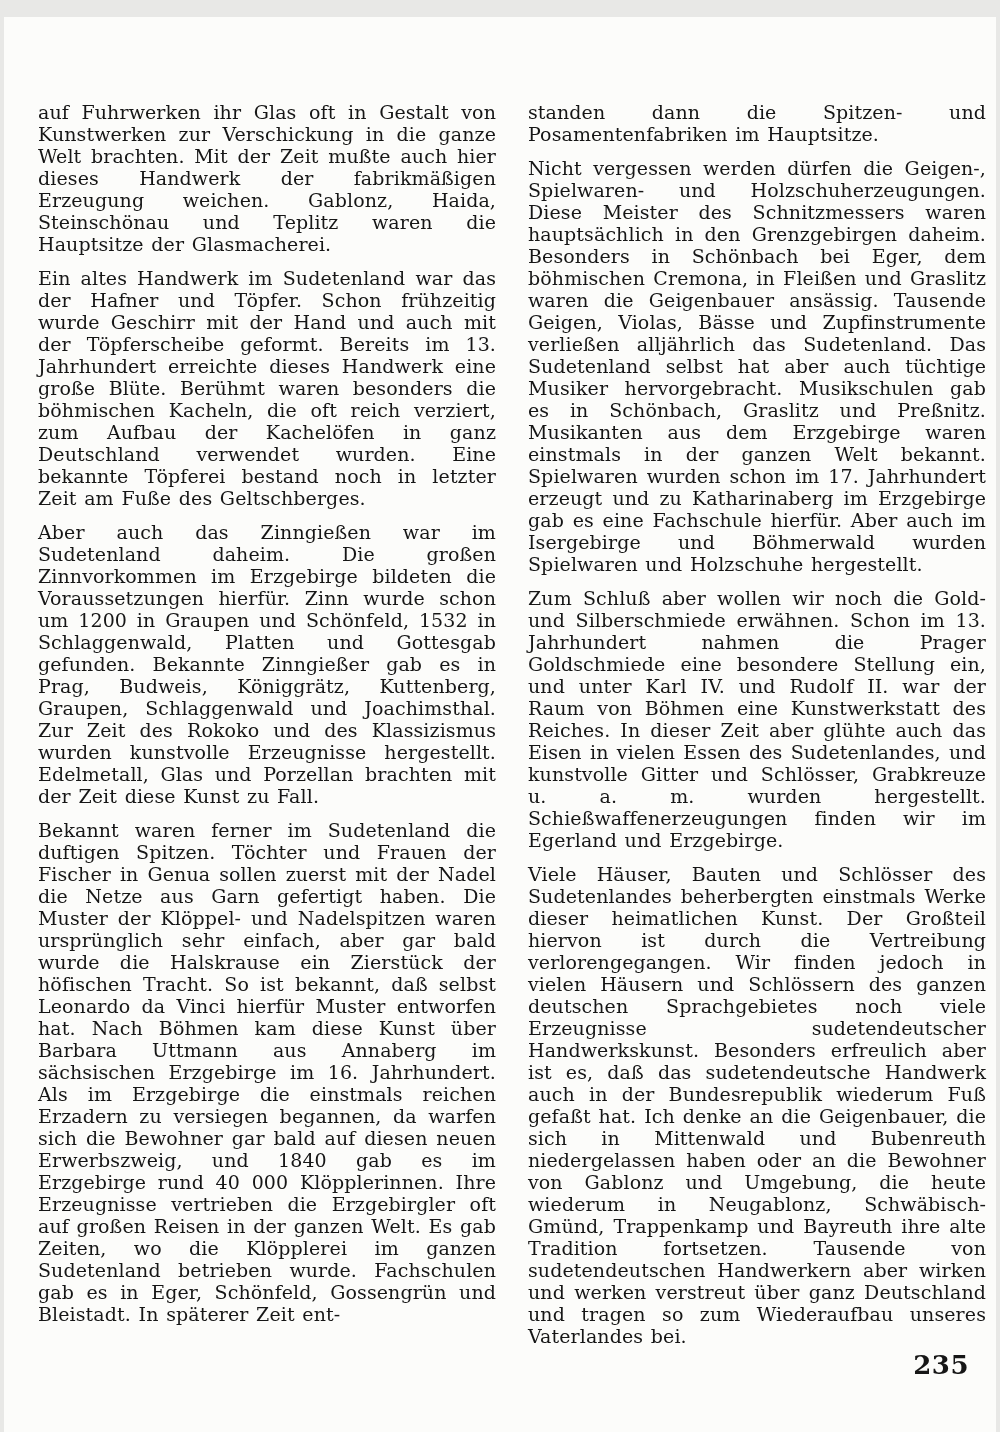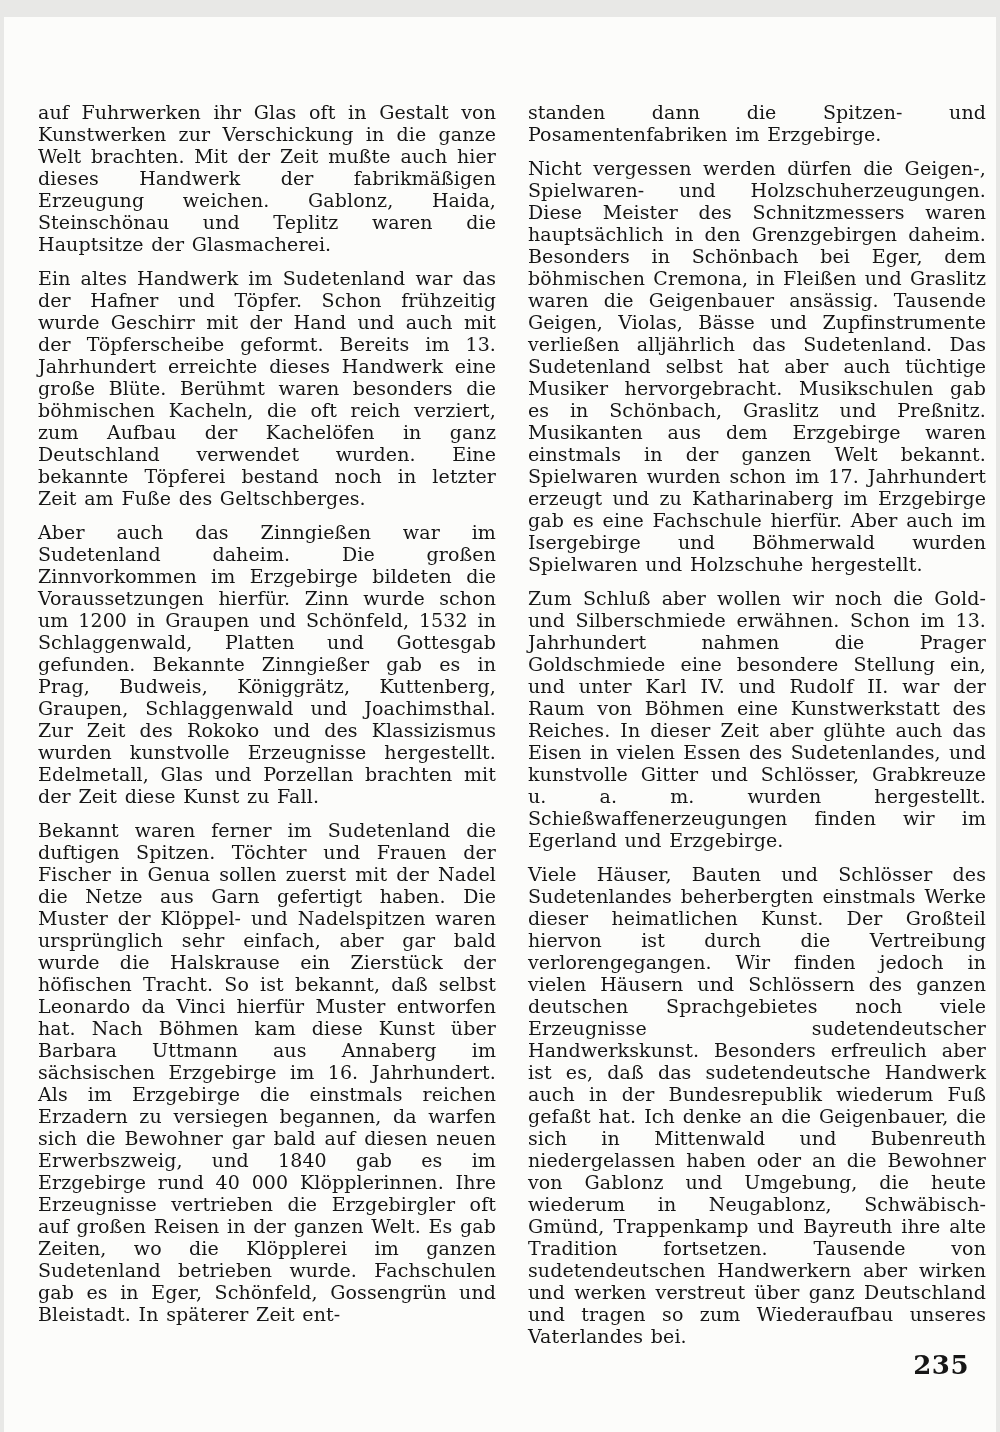--- a/index.html
+++ b/index.html
@@ -55,20 +55,20 @@
 
 <div class="page">
   <div class="columns">
     <div class="column">
       <p class="para">auf Fuhrwerken ihr Glas oft in Gestalt von Kunstwerken zur Verschickung in die ganze Welt brachten. Mit der Zeit mußte auch hier dieses Handwerk der fabrikmäßigen Erzeugung weichen. Gablonz, Haida, Steinschönau und Teplitz waren die Hauptsitze der Glasmacherei.</p>
       <p class="para">Ein altes Handwerk im Sudetenland war das der Hafner und Töpfer. Schon frühzeitig wurde Geschirr mit der Hand und auch mit der Töpferscheibe geformt. Bereits im 13. Jahrhundert erreichte dieses Handwerk eine große Blüte. Berühmt waren besonders die böhmischen Kacheln, die oft reich verziert, zum Aufbau der Kachelöfen in ganz Deutschland verwendet wurden. Eine bekannte Töpferei bestand noch in letzter Zeit am Fuße des Geltschberges.</p>
       <p class="para">Aber auch das Zinngießen war im Sudetenland daheim. Die großen Zinnvorkommen im Erzgebirge bildeten die Voraussetzungen hierfür. Zinn wurde schon um 1200 in Graupen und Schönfeld, 1532 in Schlaggenwald, Platten und Gottesgab gefunden. Bekannte Zinngießer gab es in Prag, Budweis, Königgrätz, Kuttenberg, Graupen, Schlaggenwald und Joachimsthal. Zur Zeit des Rokoko und des Klassizismus wurden kunstvolle Erzeugnisse hergestellt. Edelmetall, Glas und Porzellan brachten mit der Zeit diese Kunst zu Fall.</p>
       <p class="para">Bekannt waren ferner im Sudetenland die duftigen Spitzen. Töchter und Frauen der Fischer in Genua sollen zuerst mit der Nadel die Netze aus Garn gefertigt haben. Die Muster der Klöppel- und Nadelspitzen waren ursprünglich sehr einfach, aber gar bald wurde die Halskrause ein Zierstück der höfischen Tracht. So ist bekannt, daß selbst Leonardo da Vinci hierfür Muster entworfen hat. Nach Böhmen kam diese Kunst über Barbara Uttmann aus Annaberg im sächsischen Erzgebirge im 16. Jahrhundert. Als im Erzgebirge die einstmals reichen Erzadern zu versiegen begannen, da warfen sich die Bewohner gar bald auf diesen neuen Erwerbszweig, und 1840 gab es im Erzgebirge rund 40 000 Klöpplerinnen. Ihre Erzeugnisse vertrieben die Erzgebirgler oft auf großen Reisen in der ganzen Welt. Es gab Zeiten, wo die Klöpplerei im ganzen Sudetenland betrieben wurde. Fachschulen gab es in Eger, Schönfeld, Gossengrün und Bleistadt. In späterer Zeit ent-</p>
     </div>
     <div class="column">
-      <p class="para">standen dann die Spitzen- und Posamentenfabriken im Erzgebirge.</p>
+      <p class="para">standen dann die Spitzen- und Posamentenfabriken im Hauptsitze.</p>
       <p class="para">Nicht vergessen werden dürfen die Geigen-, Spielwaren- und Holzschuherzeugungen. Diese Meister des Schnitzmessers waren hauptsächlich in den Grenzgebirgen daheim. Besonders in Schönbach bei Eger, dem böhmischen Cremona, in Fleißen und Graslitz waren die Geigenbauer ansässig. Tausende Geigen, Violas, Bässe und Zupfinstrumente verließen alljährlich das Sudetenland. Das Sudetenland selbst hat aber auch tüchtige Musiker hervorgebracht. Musikschulen gab es in Schönbach, Graslitz und Preßnitz. Musikanten aus dem Erzgebirge waren einstmals in der ganzen Welt bekannt. Spielwaren wurden schon im 17. Jahrhundert erzeugt und zu Katharinaberg im Erzgebirge gab es eine Fachschule hierfür. Aber auch im Isergebirge und Böhmerwald wurden Spielwaren und Holzschuhe hergestellt.</p>
       <p class="para">Zum Schluß aber wollen wir noch die Gold- und Silberschmiede erwähnen. Schon im 13. Jahrhundert nahmen die Prager Goldschmiede eine besondere Stellung ein, und unter Karl IV. und Rudolf II. war der Raum von Böhmen eine Kunstwerkstatt des Reiches. In dieser Zeit aber glühte auch das Eisen in vielen Essen des Sudetenlandes, und kunstvolle Gitter und Schlösser, Grabkreuze u. a. m. wurden hergestellt. Schießwaffenerzeugungen finden wir im Egerland und Erzgebirge.</p>
       <p class="para">Viele Häuser, Bauten und Schlösser des Sudetenlandes beherbergten einstmals Werke dieser heimatlichen Kunst. Der Großteil hiervon ist durch die Vertreibung verlorengegangen. Wir finden jedoch in vielen Häusern und Schlössern des ganzen deutschen Sprachgebietes noch viele Erzeugnisse sudetendeutscher Handwerkskunst. Besonders erfreulich aber ist es, daß das sudetendeutsche Handwerk auch in der Bundesrepublik wiederum Fuß gefaßt hat. Ich denke an die Geigenbauer, die sich in Mittenwald und Bubenreuth niedergelassen haben oder an die Bewohner von Gablonz und Umgebung, die heute wiederum in Neugablonz, Schwäbisch-Gmünd, Trappenkamp und Bayreuth ihre alte Tradition fortsetzen. Tausende von sudetendeutschen Handwerkern aber wirken und werken verstreut über ganz Deutschland und tragen so zum Wiederaufbau unseres Vaterlandes bei.</p>
     </div>
   </div>
   <div class="page-number">235</div>
 </div>
 
 </body></html>

